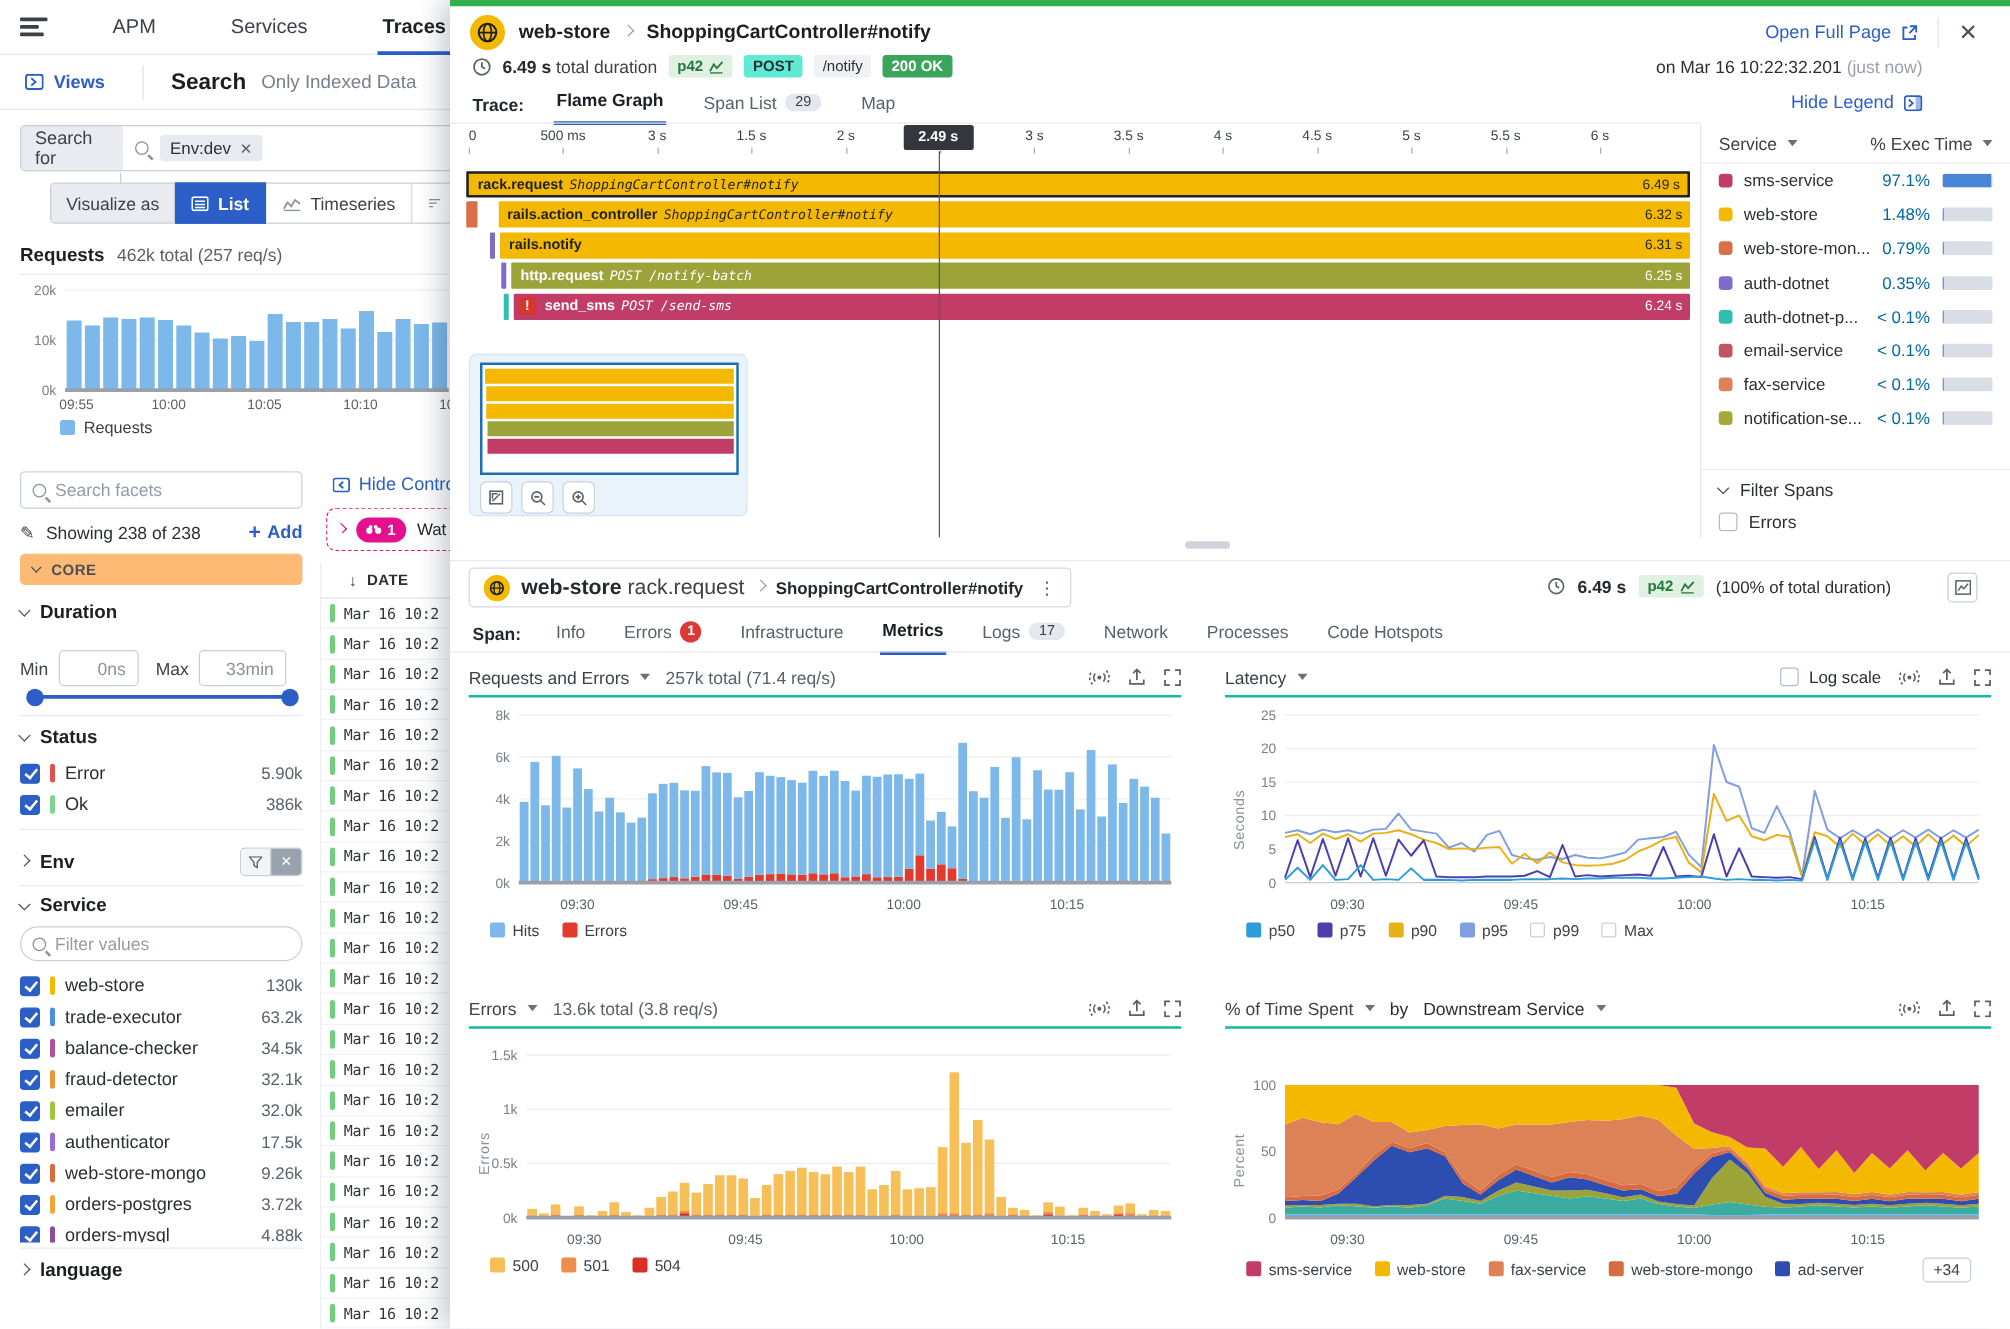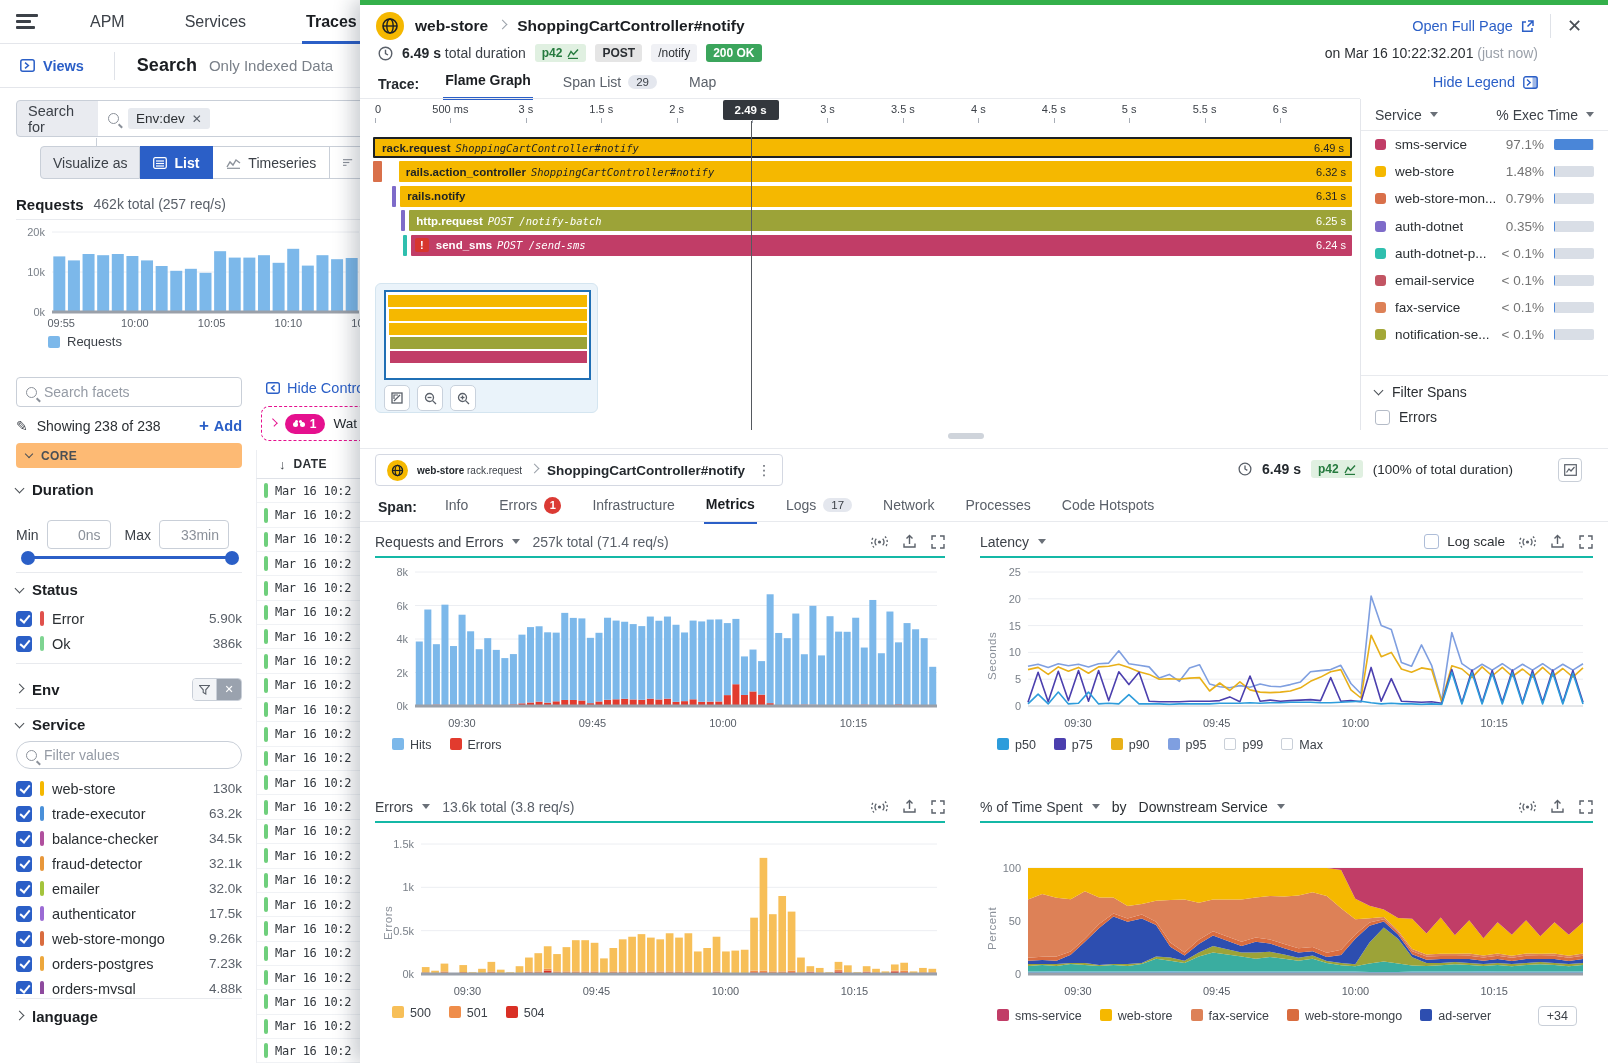--- a/index.html
+++ b/index.html
@@ -42,21 +42,21 @@
 
 .frow{position:absolute;height:21px;border-radius:1px;display:flex;align-items:center;font-size:11.5px;overflow:hidden}
 .frow .nm{font-weight:700;margin:0 5px 0 7px;white-space:nowrap}
 .frow .rs{font-style:italic;font-family:"DejaVu Sans Mono",monospace;font-size:10.5px;white-space:nowrap}
 .frow .dur{margin-left:auto;margin-right:6px;font-size:11px;white-space:nowrap}
 .fmark{position:absolute;height:21px;border-radius:1px}
 .errsq{width:14px;height:14px;background:#d7362d;border-radius:2px;color:#fff;font-weight:700;font-size:11px;display:flex;align-items:center;justify-content:center;margin-left:4px;flex:none}
 
 .lgrow{display:flex;align-items:center;height:27.2px;padding:0 14px;font-size:13.5px;color:#2b2f33}
 .lgdot{width:11px;height:11px;border-radius:3px;margin-right:9px;flex:none}
-.lgpct{margin-left:auto;width:48px;text-align:right;color:#737373}
+.lgpct{margin-left:auto;width:48px;text-align:right;color:#0369a1}
 .lgbar{width:40px;height:11px;background:#d9dee6;border-radius:2px;margin-left:10px;position:relative;overflow:hidden;flex:none}
 .lgbar i{position:absolute;left:0;top:0;bottom:0;background:#4a86d8}
 
 .stab{font-size:14px;color:#5a6069;display:flex;gap:7px;align-items:center;padding:5px 2px 9px;cursor:pointer}
 .stab.active{color:#1b1e22;font-weight:700;border-bottom:3px solid #2b5fc7}
 .rbadge{width:17px;height:17px;border-radius:50%;background:#db3a34;color:#fff;font-size:11px;font-weight:700;display:flex;align-items:center;justify-content:center}
 
 .chead{position:absolute;height:31px;display:flex;align-items:center;gap:12px;border-bottom:2px solid #14b8a6;font-size:14px;color:#3c4148}
 .csum{color:#5a6069}
 .cicons{margin-left:auto;display:flex;gap:14px;align-items:center;color:#5a6069}
@@ -310,21 +310,21 @@
       <div class="facet-row">
         <div class="cb on"></div>
         <div class="cbar" style="background: rgb(217, 108, 63);"></div>
         <div style="font-size: 14.5px; white-space: nowrap;">web-store-mongo</div>
         <div class="facet-count">9.26k</div>
       </div>
       <div class="facet-row">
         <div class="cb on"></div>
         <div class="cbar" style="background: rgb(237, 167, 60);"></div>
         <div style="font-size: 14.5px; white-space: nowrap;">orders-postgres</div>
-        <div class="facet-count">7.23k</div>
+        <div class="facet-count">3.72k</div>
       </div>
       <div class="facet-row">
         <div class="cb on"></div>
         <div class="cbar" style="background: rgb(142, 74, 158);"></div>
         <div style="font-size: 14.5px; white-space: nowrap;">orders-mysql</div>
         <div class="facet-count">4.88k</div>
       </div>
     </div>
   <div class="hr" style="left:16px;top:998px;width:226px"></div>
   <div class="abs sec-title" style="left:16px;top:1008px">
@@ -489,21 +489,21 @@
         <path d="M7.5 3.8 V7.5 L10 9" fill="none" stroke="#5a6069" stroke-width="1.4"></path>
       </svg>
     <span style="font-size:14px"><b>6.49 s</b> <span style="color:#3c4148">total duration</span></span>
     <span class="badge flex" style="background:#e0f0e1;color:#257a3e;gap:5px">
         <span>p42</span>
         <svg width="12" height="11" viewBox="0 0 12 11">
           <path d="M1 9 L4 3.5 L6.5 6.5 L11 1.5" fill="none" stroke="#257a3e" stroke-width="1.4"></path>
           <line x1="1" y1="10.4" x2="11" y2="10.4" stroke="#257a3e" stroke-width="1.2"></line>
         </svg>
       </span>
-    <span class="badge" style="background:#e5e5e5;color:#2b2f33">POST</span>
+    <span class="badge" style="background:#5eead4;color:#2b2f33">POST</span>
     <span class="badge" style="background:#f0f1f5;color:#2b2f33;font-weight:400">/notify</span>
     <span class="badge" style="background:#3ba55c;color:#fff">200 OK</span>
   </div>
   <div class="abs" style="top:45px;right:70px;font-size:14px;color:#2b2f33;white-space:nowrap">
     <span>on Mar 16 10:22:32.201</span>
     <span style="color:#9aa0a9">(just now)</span>
   </div>
 
   <div class="abs flex" style="left:18px;top:70px;height:28px;gap:24px">
     <span style="font-weight:700;font-size:14px">Trace:</span>
@@ -720,21 +720,21 @@
   <div class="hr" style="left:0;top:448px;width:1248px"></div>
 
   <div class="abs flex" style="left:15px;top:454px;height:32px;border:1px solid #d4d8e2;border-radius:4px;gap:9px;padding:0 11px">
     <span class="flex" style="width:21px;height:21px;border-radius:50%;background:#f5b800;justify-content:center">
       <svg width="13" height="13" viewBox="0 0 18 18">
           <circle cx="9" cy="9" r="7" fill="none" stroke="#1d2124" stroke-width="1.8"></circle>
           <ellipse cx="9" cy="9" rx="3.2" ry="7" fill="none" stroke="#1d2124" stroke-width="1.6"></ellipse>
           <line x1="2" y1="9" x2="16" y2="9" stroke="#1d2124" stroke-width="1.6"></line>
         </svg>
     </span>
-    <span style="font-size:10px"><b>web-store</b> <span style="color:#3c4148">rack.request</span></span>
+    <span style="font-size:17px"><b>web-store</b> <span style="color:#3c4148">rack.request</span></span>
     <span class="chev right" style="border-color:#9aa0a9"></span>
     <span style="font-size:13.5px;font-weight:700">ShoppingCartController#notify</span>
     <span style="color:#5a6069;font-size:14px;margin-left:3px">⋮</span>
   </div>
   <div class="abs flex" style="top:460px;right:95px;gap:10px;white-space:nowrap">
     <svg width="14" height="14" viewBox="0 0 15 15">
         <circle cx="7.5" cy="7.5" r="6.3" fill="none" stroke="#5a6069" stroke-width="1.4"></circle>
         <path d="M7.5 3.8 V7.5 L10 9" fill="none" stroke="#5a6069" stroke-width="1.4"></path>
       </svg>
     <b style="font-size:14px">6.49 s</b>

